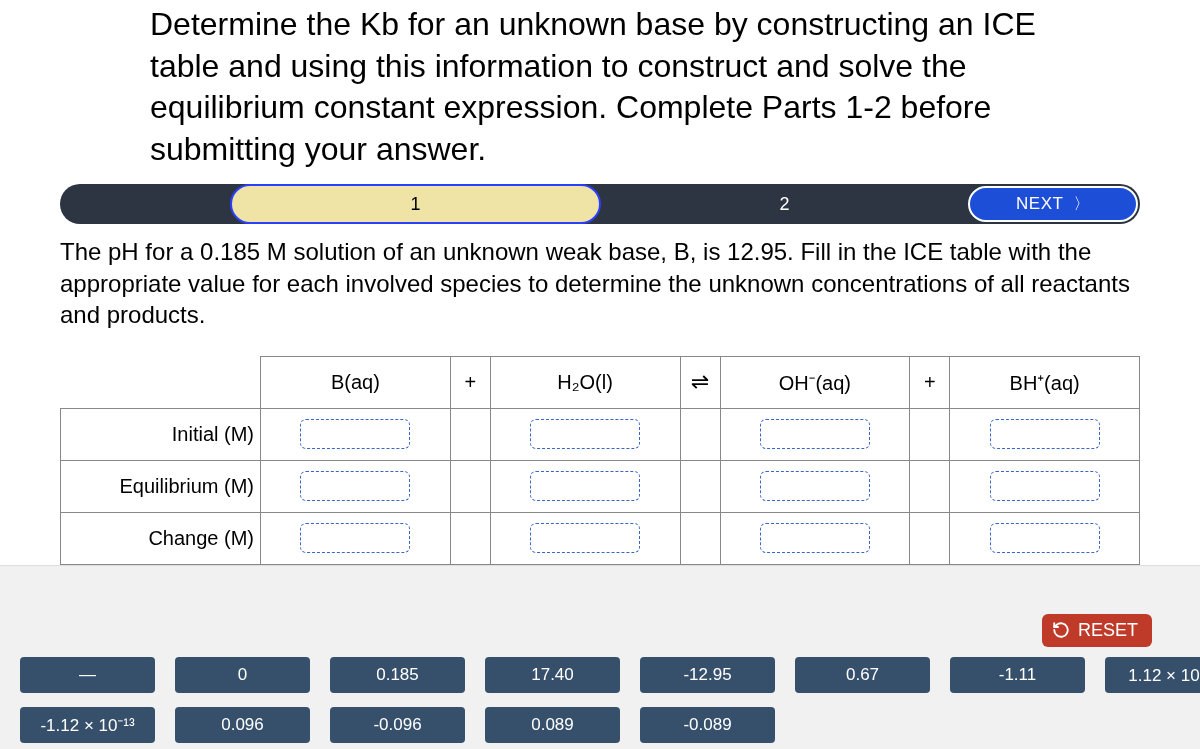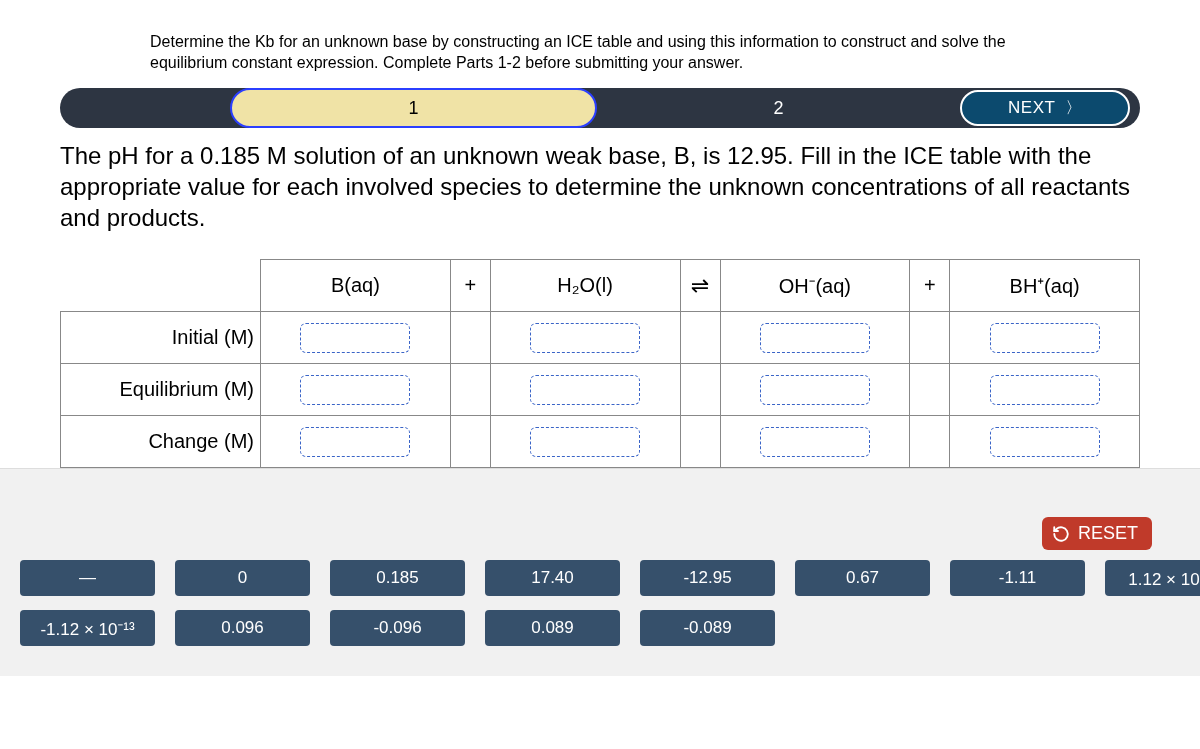--- a/index.html
+++ b/index.html
@@ -7,23 +7,23 @@
     margin: 0;
     font-family: Arial, Helvetica, sans-serif;
     background: #fff;
     color: #000;
     width: 1200px;
     height: 749px;
     position: relative;
   }
   .container { padding: 0; }
   .intro {
-    font-size: 16px;
+    font-size: 32px;
     line-height: 1.3;
-    margin: 32px 0 14px 150px;
+    margin: 4px 0 14px 150px;
     max-width: 900px;
   }
   .stepper-wrap {
     margin: 10px 60px 12px 60px;
   }
   .stepper {
     display: flex;
     align-items: center;
     height: 40px;
     background: #2d3542;
@@ -45,27 +45,27 @@
     border: 2px solid #2b3fff;
     border-radius: 20px;
     height: 40px;
     line-height: 36px;
   }
   .step.second{
     color:#fff;
   }
   .next-btn {
     flex: 0 0 170px;
-    background: #0c4a6e;
+    background: #1d4ed8;
     border: 2px solid #fff;
     color: #fff;
     height: 36px;
     line-height: 32px;
     border-radius: 18px;
-    margin-right: 10px;
+    margin-right: 2px;
     text-align: center;
     font-size: 17px;
     letter-spacing: 0.5px;
     display:flex;
     align-items:center;
     justify-content:center;
     gap:10px;
   }
   .next-btn .chev { font-size:16px; }
   .problem {

